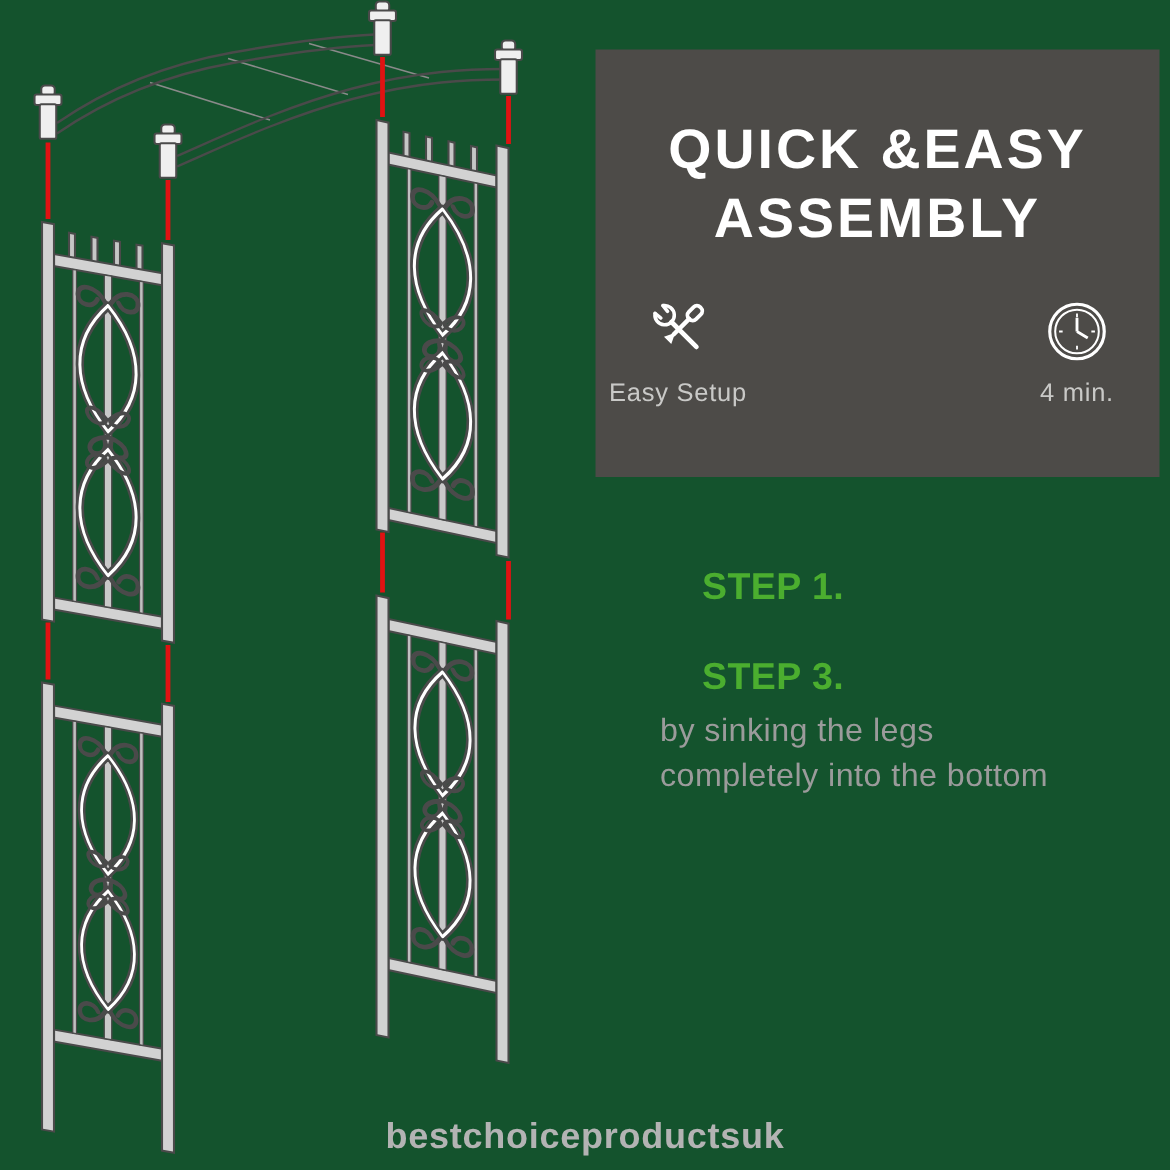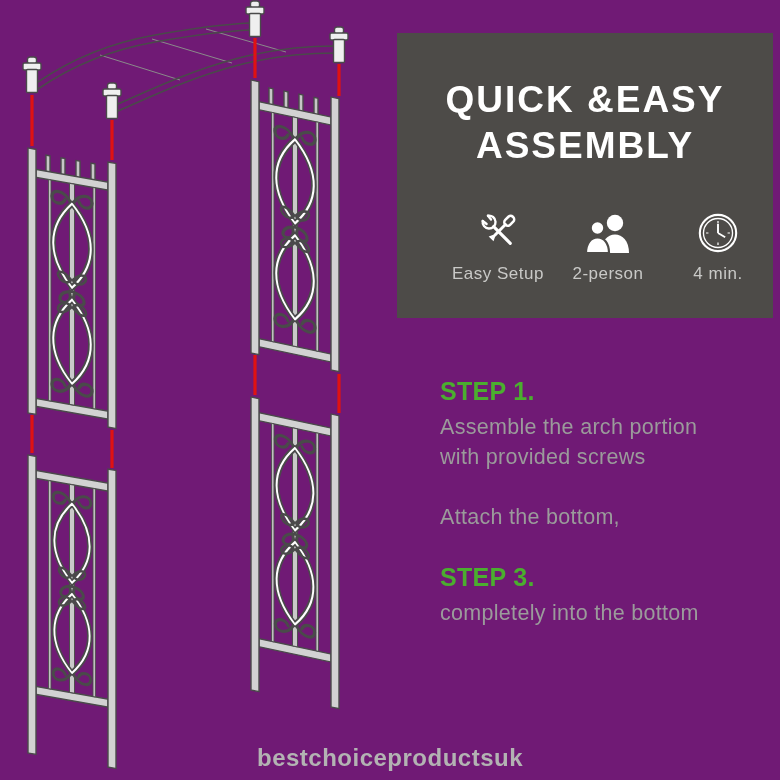--- a/index.html
+++ b/index.html
@@ -1,46 +1,46 @@
 <!DOCTYPE html>
 <html><head>
 <meta charset="utf-8">
 <style>
   * { margin:0; padding:0; box-sizing:border-box; }
   body { background:#fff; }
   .page {
-    position:relative; width:780px; height:780px; background:#701a75;
+    position:relative; width:780px; height:780px; background:#14532d;
     font-family:"Liberation Sans", sans-serif; overflow:hidden;
   }
   
   .diagram { position:absolute; left:0; top:0; width:400px; height:780px; }
 
   
   .panel {
     position:absolute; left:397px; top:33px; width:376px; height:285px;
     background:#4d4b48; color:#fff;
   }
   .panel-title {
     margin-top:44px; text-align:center; font-weight:bold;
     font-size:37px; line-height:46px; letter-spacing:2px; color:#ffffff;
   }
   .features {
-    position:absolute; left:0; top:172px; width:100%;
-    display:flex; justify-content:flex-end; padding-left:14px;
+    position:absolute; left:0; top:160px; width:100%;
+    display:flex; justify-content:space-between; 
   }
   .feature { width:110px; text-align:center; }
   .feature .ficon { height:50px; display:flex; align-items:flex-end; justify-content:center; }
   .feature .flabel { margin-top:9px; font-size:17px; letter-spacing:0.5px; color:#c9c9c7; }
 
   
   .steps { position:absolute; left:440px; top:376px; width:330px; }
   .step { margin-bottom:30px; }
   .step-heading {
     color:#4bae2f; font-weight:bold; font-size:25px; letter-spacing:0.3px;
-    line-height:30px; margin-bottom:6px;
+    line-height:30px; margin-bottom:6px;margin-left:28px;
   }
   .step-body { color:#9b9b9b; font-size:21.5px; line-height:30px; letter-spacing:0.3px; }
 
   
   .watermark {
     position:absolute; left:0; top:744px; width:780px; text-align:center;
     font-size:24px; font-weight:bold; color:#b3b3b3; letter-spacing:0.5px;
   }
 </style>
 </head>
@@ -180,35 +180,20 @@
             <g transform="rotate(-45 24 24)" stroke="#fff" fill="none" stroke-width="2.4" stroke-linecap="round">
               <path d="M20.2 5 a6.6 6.6 0 1 0 7.6 0"></path>
               <path d="M20.2 5 l0.6 5 M27.8 5 l-0.6 5"></path>
               <path d="M24 17 v24" stroke-width="3.2"></path>
             </g>
           </svg>
         </div>
         <div class="flabel">Easy Setup</div>
       </div>
 
-      <div class="feature">
-        <div class="ficon">
-          <svg viewBox="0 0 50 42" width="50" height="42">
-            <g fill="#fff">
-              <circle cx="32" cy="10" r="8.2"></circle>
-              <path d="M18 40 c0 -12 6.5 -18.5 14 -18.5 c7.5 0 14 6.5 14 18.5 z"></path>
-              <g stroke="#4d4b48" stroke-width="2.2">
-                <circle cx="14.5" cy="15" r="6.8"></circle>
-                <path d="M3 40 c0 -10 5 -15.5 11.5 -15.5 c6.5 0 11.5 5.5 11.5 15.5 z"></path>
-              </g>
-            </g>
-          </svg>
-        </div>
-        <div class="flabel">2-person</div>
-      </div>
 
       <div class="feature">
         <div class="ficon">
           <svg viewBox="0 0 46 46" width="44" height="44">
             <g stroke="#fff" fill="none">
               <circle cx="23" cy="23" r="19" stroke-width="2.2"></circle>
               <circle cx="23" cy="23" r="15.2" stroke-width="1.4"></circle>
               <path d="M23 10.5 v2.5 M23 33 v2.5 M10.5 23 h2.5 M33 23 h2.5" stroke-width="1.3"></path>
               <path d="M23 23 V13.5 M23 23 l7.5 4.5" stroke-width="2"></path>
             </g>
@@ -217,35 +202,31 @@
         <div class="flabel">4 min.</div>
       </div>
 
     </div>
   </div>
 
   <div class="steps">
 
     <div class="step">
       <div class="step-heading">STEP 1.</div>
-      <div class="step-body">
-        <div>Assemble the arch portion</div>
-        <div>with provided screws</div>
-      </div>
     </div>
 
     <div class="step">
       <div class="step-body">
-        <div>Attach the bottom,</div>
       </div>
     </div>
 
     <div class="step">
       <div class="step-heading">STEP 3.</div>
       <div class="step-body">
+        <div>by sinking the legs</div>
         <div>completely into the bottom</div>
       </div>
     </div>
 
   </div>
 
   <div class="watermark">bestchoiceproductsuk</div>
 
 </div>
 

